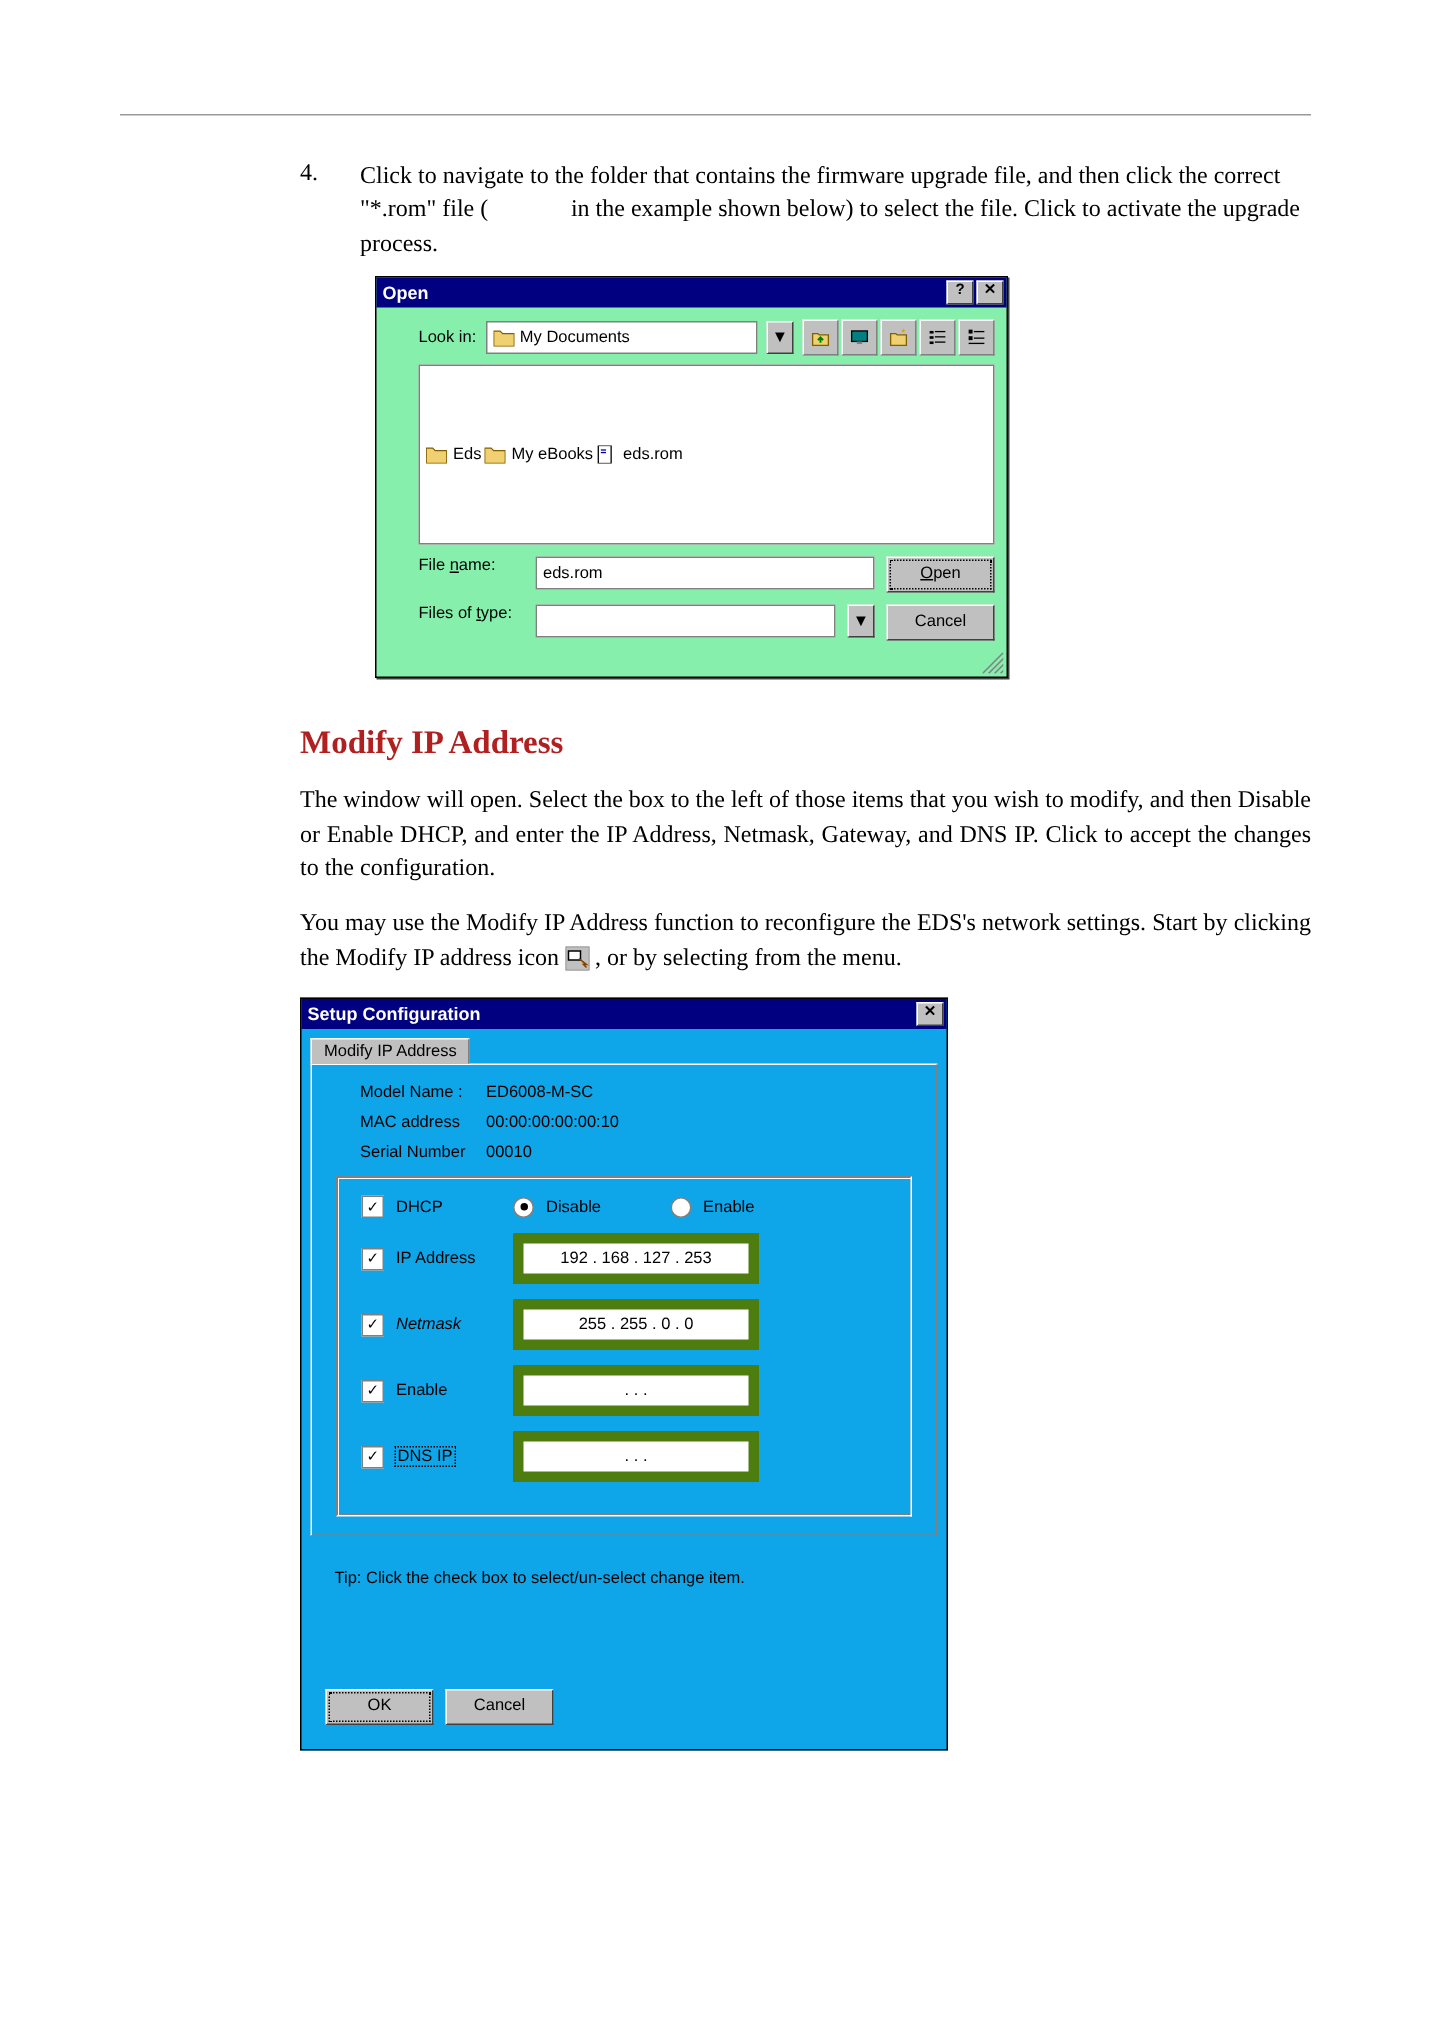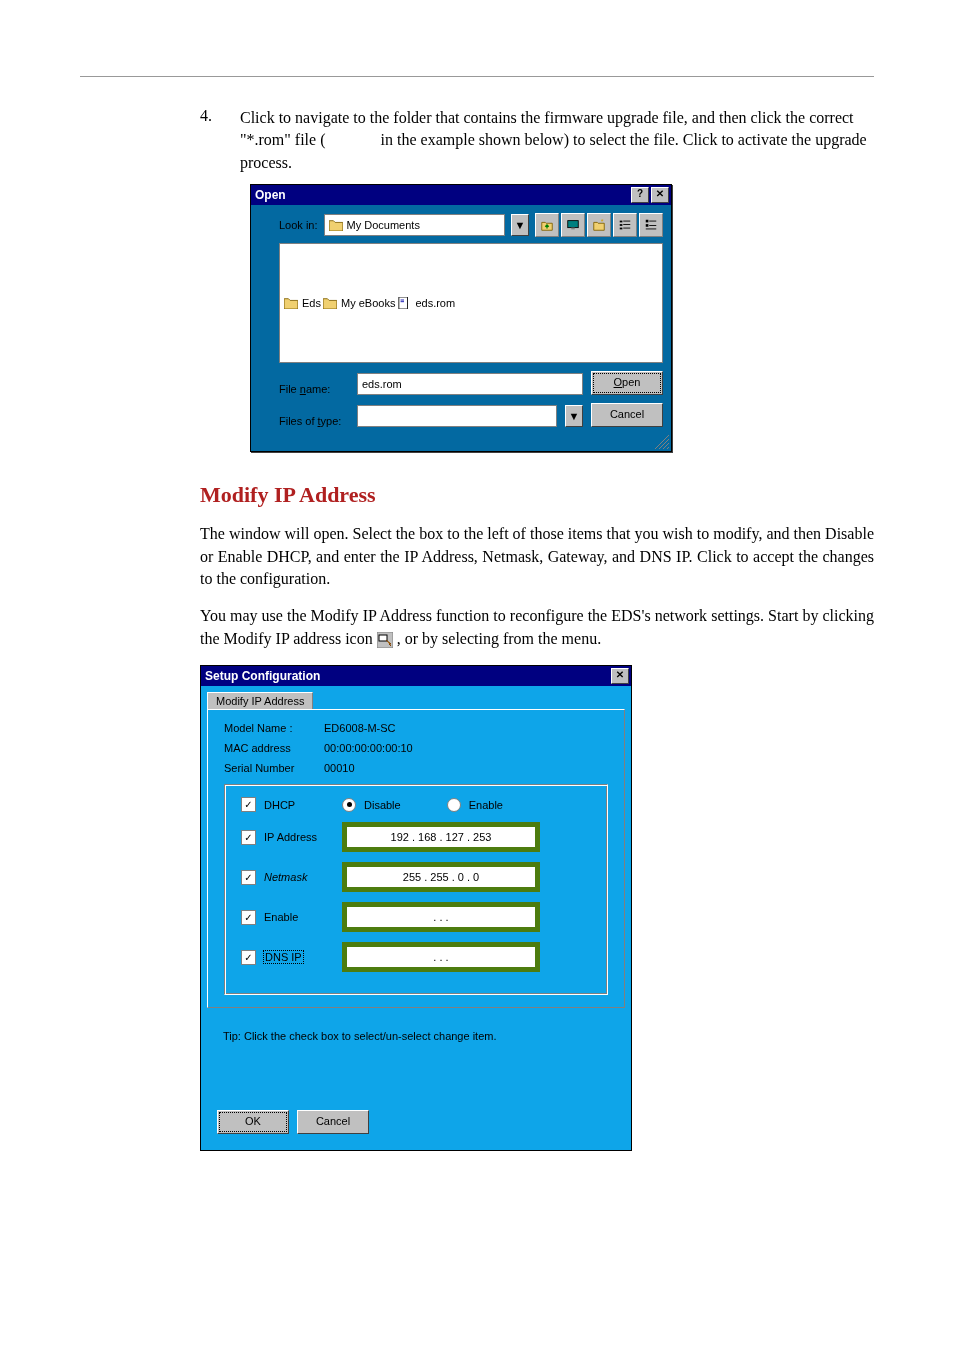--- a/index.html
+++ b/index.html
@@ -38,21 +38,21 @@
     min-width: 20px;
   }
   .step-text {
     line-height: 1.4;
   }
   .dialog-shell {
     margin-left: 30px;
     width: 420px;
     font-family: Tahoma, Arial, sans-serif;
     font-size: 11px;
-    background: #0369a1;
+    background: #86efac;
     border: 1px solid #000;
     box-shadow: 1px 1px 0 #404040;
   }
   .titlebar {
     background: #000080;
     color: #fff;
     display: flex;
     align-items: center;
     justify-content: space-between;
     padding: 2px 2px 2px 4px;
@@ -122,21 +122,21 @@
     display: flex;
     gap: 2px;
   }
   .file-item {
     display: flex;
     align-items: center;
     gap: 4px;
   }
   .form-row {
     display: flex;
-    align-items: flex-end;
+    align-items: flex-start;
     margin-top: 8px;
     gap: 8px;
   }
   .form-label {
     width: 70px;
   }
   .text-input {
     flex: 1;
     background: #fff;
     border: 1px solid #808080;
@@ -207,21 +207,22 @@
     border: 1px solid #fff;
     border-right-color: #808080;
     border-bottom-color: #808080;
     padding: 12px 16px;
   }
   .info-row {
     display: flex;
     margin-bottom: 8px;
   }
   .info-label {
-    width: 100px;
+    width: 84px;
+    margin-left: 16px;
   }
   .group-box {
     border: 1px solid #808080;
     border-right-color: #fff;
     border-bottom-color: #fff;
     box-shadow: inset 1px 1px 0 #fff, inset -1px -1px 0 #808080;
     padding: 12px 16px;
     margin-top: 10px;
   }
   .cfg-row {
@@ -251,27 +252,27 @@
     justify-content: center;
   }
   .radio-dot {
     width: 5px;
     height: 5px;
     border-radius: 50%;
     background: #000;
   }
   .ip-input {
     background: #fff;
-    border: 5px solid #4d7c0f;
+    border: 7px solid #4d7c0f;
     height: 20px;
     width: 150px;
     display: flex;
     align-items: center;
     justify-content: space-around;
-    padding: 0 19px;
+    padding: 0 0;
   }
   .tip-text {
     margin-top: 22px;
     padding: 0 16px;
   }
   .dialog-footer {
     display: flex;
     justify-content: flex-start;
     gap: 8px;
     padding: 8px 10px 10px 10px;

